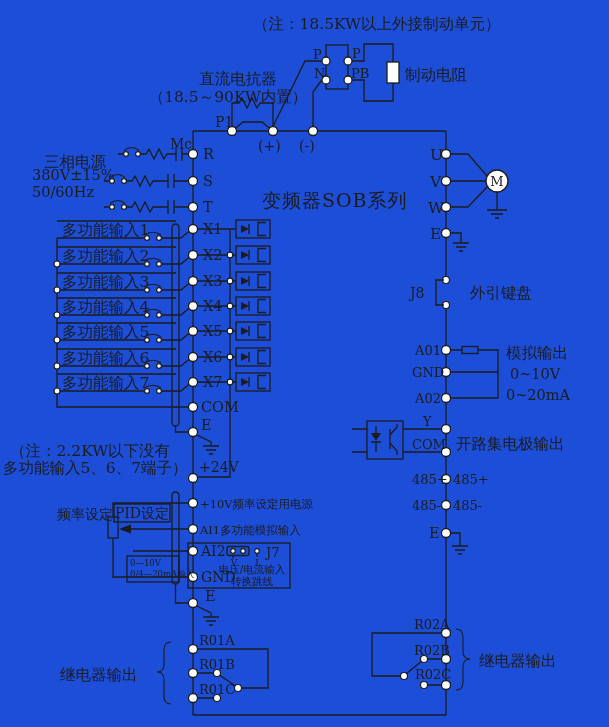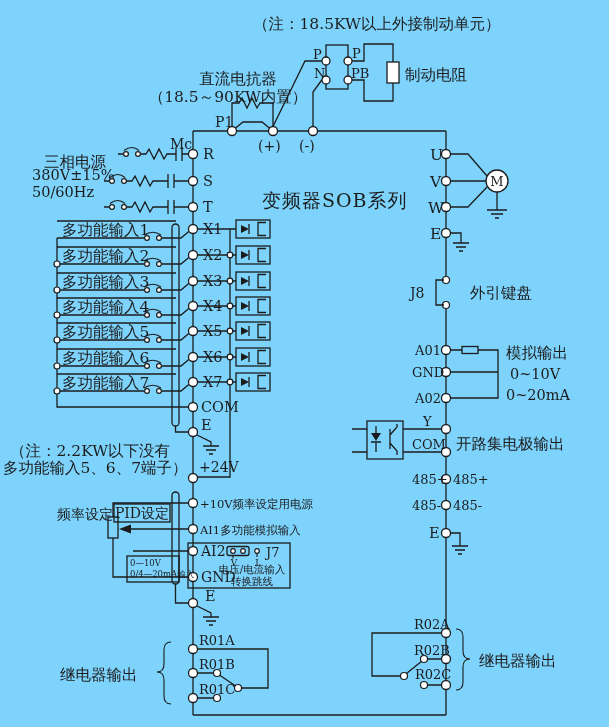--- a/index.html
+++ b/index.html
@@ -1,16 +1,16 @@
 <!DOCTYPE html>
 <html><head>
 <meta charset="utf-8">
 <style>
   html,body{margin:0;padding:0;background:#fff;}
-  #stage{position:relative;width:609px;height:727px;background:#7dd3fc;overflow:hidden;
+  #stage{position:relative;width:609px;height:727px;background:#1d4ed8;overflow:hidden;
          font-family:"DejaVu Serif","Liberation Serif",serif;}
   svg{display:block}
   .w{stroke:#1c1c1c;stroke-width:1.3;fill:none;}
   .thin{stroke:#1c1c1c;stroke-width:1.1;fill:none;}
   .term{fill:#fff;stroke:#1c1c1c;stroke-width:1.3;}
   .dot{fill:#fff;stroke:#1c1c1c;stroke-width:1.2;}
   .blk{fill:#1c1c1c;stroke:none;}
   text{fill:#1c1c1c;font-family:"DejaVu Serif","Liberation Serif",serif;}
   .z19{font-size:19px;letter-spacing:1px;}
   .z16{font-size:15.5px;}

